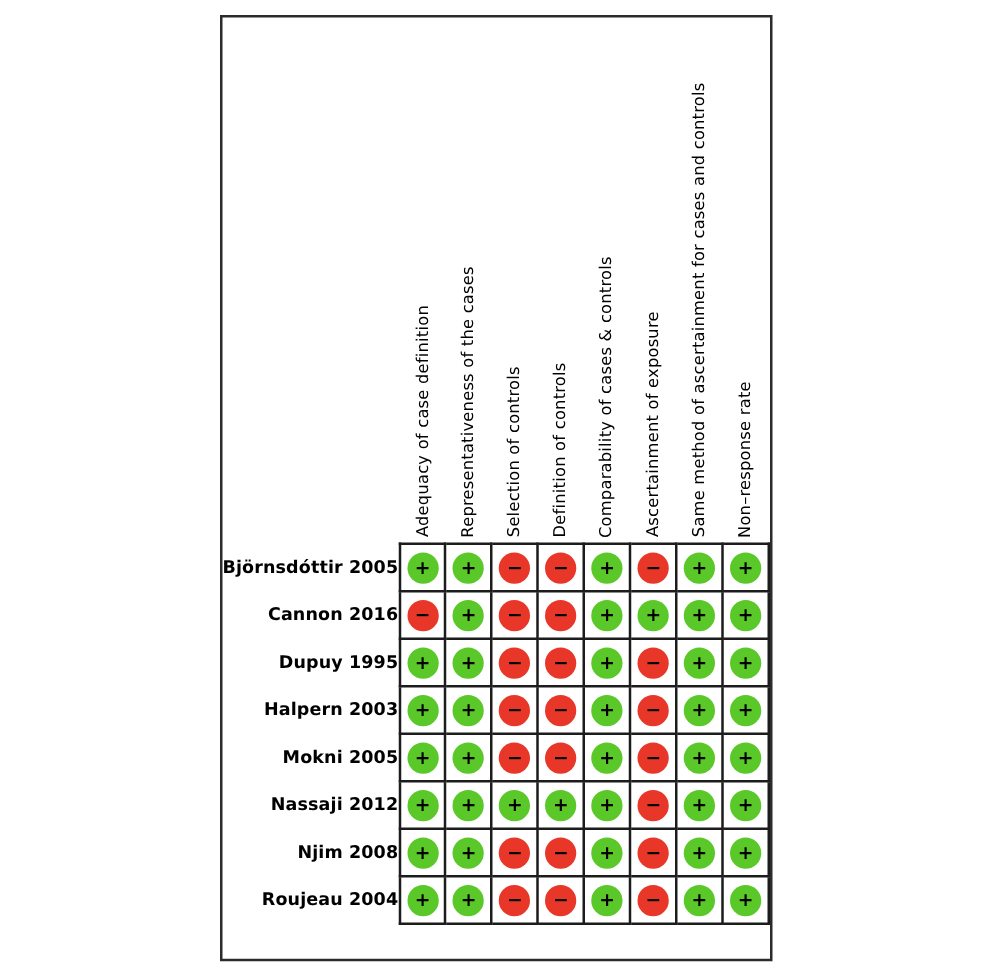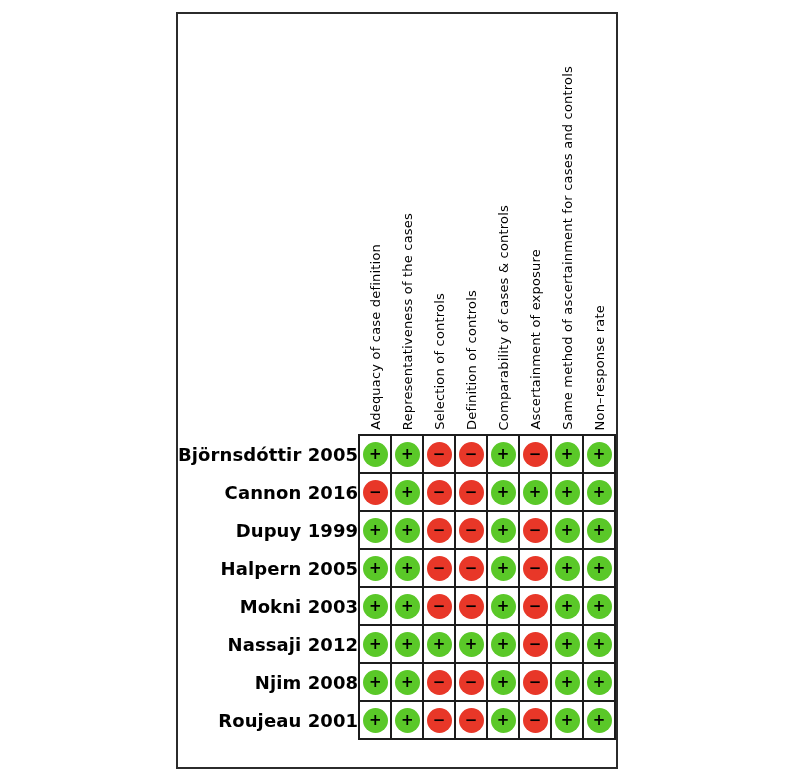--- a/index.html
+++ b/index.html
@@ -52,21 +52,21 @@
     font-size: 13px;
     line-height: 15px;
     padding-bottom: 6px;
     letter-spacing: 0.2px;
   }
   th.row-label {
     border: none;
     text-align: right;
     padding-right: 6px;
     font-weight: bold;
-    font-size: 18px;
+    font-size: 14px;
     white-space: nowrap;
     letter-spacing: 0.1px;
   }
   td.cell {
     width: 36px;
     height: 36px;
     border: 2px solid var(--grid-color, #1c1c1c);
     text-align: center;
     vertical-align: middle;
     background: #ffffff;
@@ -154,75 +154,75 @@
             <div class="dot pos">+</div>
           </td>
           <td class="cell">
             <div class="dot pos">+</div>
           </td>
           <td class="cell">
             <div class="dot pos">+</div>
           </td>
         </tr>
         <tr>
-          <th class="row-label">Dupuy 1999</th>
-          <td class="cell">
-            <div class="dot pos">+</div>
-          </td>
-          <td class="cell">
-            <div class="dot pos">+</div>
-          </td>
-          <td class="cell">
-            <div class="dot neg">−</div>
-          </td>
-          <td class="cell">
-            <div class="dot neg">−</div>
-          </td>
-          <td class="cell">
-            <div class="dot pos">+</div>
-          </td>
-          <td class="cell">
-            <div class="dot neg">−</div>
-          </td>
-          <td class="cell">
-            <div class="dot pos">+</div>
-          </td>
-          <td class="cell">
-            <div class="dot pos">+</div>
-          </td>
-        </tr>
-        <tr>
-          <th class="row-label">Halpern 2005</th>
-          <td class="cell">
-            <div class="dot pos">+</div>
-          </td>
-          <td class="cell">
-            <div class="dot pos">+</div>
-          </td>
-          <td class="cell">
-            <div class="dot neg">−</div>
-          </td>
-          <td class="cell">
-            <div class="dot neg">−</div>
-          </td>
-          <td class="cell">
-            <div class="dot pos">+</div>
-          </td>
-          <td class="cell">
-            <div class="dot neg">−</div>
-          </td>
-          <td class="cell">
-            <div class="dot pos">+</div>
-          </td>
-          <td class="cell">
-            <div class="dot pos">+</div>
-          </td>
-        </tr>
-        <tr>
-          <th class="row-label">Mokni 2003</th>
+          <th class="row-label">Dupuy 1995</th>
+          <td class="cell">
+            <div class="dot pos">+</div>
+          </td>
+          <td class="cell">
+            <div class="dot pos">+</div>
+          </td>
+          <td class="cell">
+            <div class="dot neg">−</div>
+          </td>
+          <td class="cell">
+            <div class="dot neg">−</div>
+          </td>
+          <td class="cell">
+            <div class="dot pos">+</div>
+          </td>
+          <td class="cell">
+            <div class="dot neg">−</div>
+          </td>
+          <td class="cell">
+            <div class="dot pos">+</div>
+          </td>
+          <td class="cell">
+            <div class="dot pos">+</div>
+          </td>
+        </tr>
+        <tr>
+          <th class="row-label">Halpern 2003</th>
+          <td class="cell">
+            <div class="dot pos">+</div>
+          </td>
+          <td class="cell">
+            <div class="dot pos">+</div>
+          </td>
+          <td class="cell">
+            <div class="dot neg">−</div>
+          </td>
+          <td class="cell">
+            <div class="dot neg">−</div>
+          </td>
+          <td class="cell">
+            <div class="dot pos">+</div>
+          </td>
+          <td class="cell">
+            <div class="dot neg">−</div>
+          </td>
+          <td class="cell">
+            <div class="dot pos">+</div>
+          </td>
+          <td class="cell">
+            <div class="dot pos">+</div>
+          </td>
+        </tr>
+        <tr>
+          <th class="row-label">Mokni 2005</th>
           <td class="cell">
             <div class="dot pos">+</div>
           </td>
           <td class="cell">
             <div class="dot pos">+</div>
           </td>
           <td class="cell">
             <div class="dot neg">−</div>
           </td>
           <td class="cell">
@@ -289,21 +289,21 @@
             <div class="dot neg">−</div>
           </td>
           <td class="cell">
             <div class="dot pos">+</div>
           </td>
           <td class="cell">
             <div class="dot pos">+</div>
           </td>
         </tr>
         <tr>
-          <th class="row-label">Roujeau 2001</th>
+          <th class="row-label">Roujeau 2004</th>
           <td class="cell">
             <div class="dot pos">+</div>
           </td>
           <td class="cell">
             <div class="dot pos">+</div>
           </td>
           <td class="cell">
             <div class="dot neg">−</div>
           </td>
           <td class="cell">

